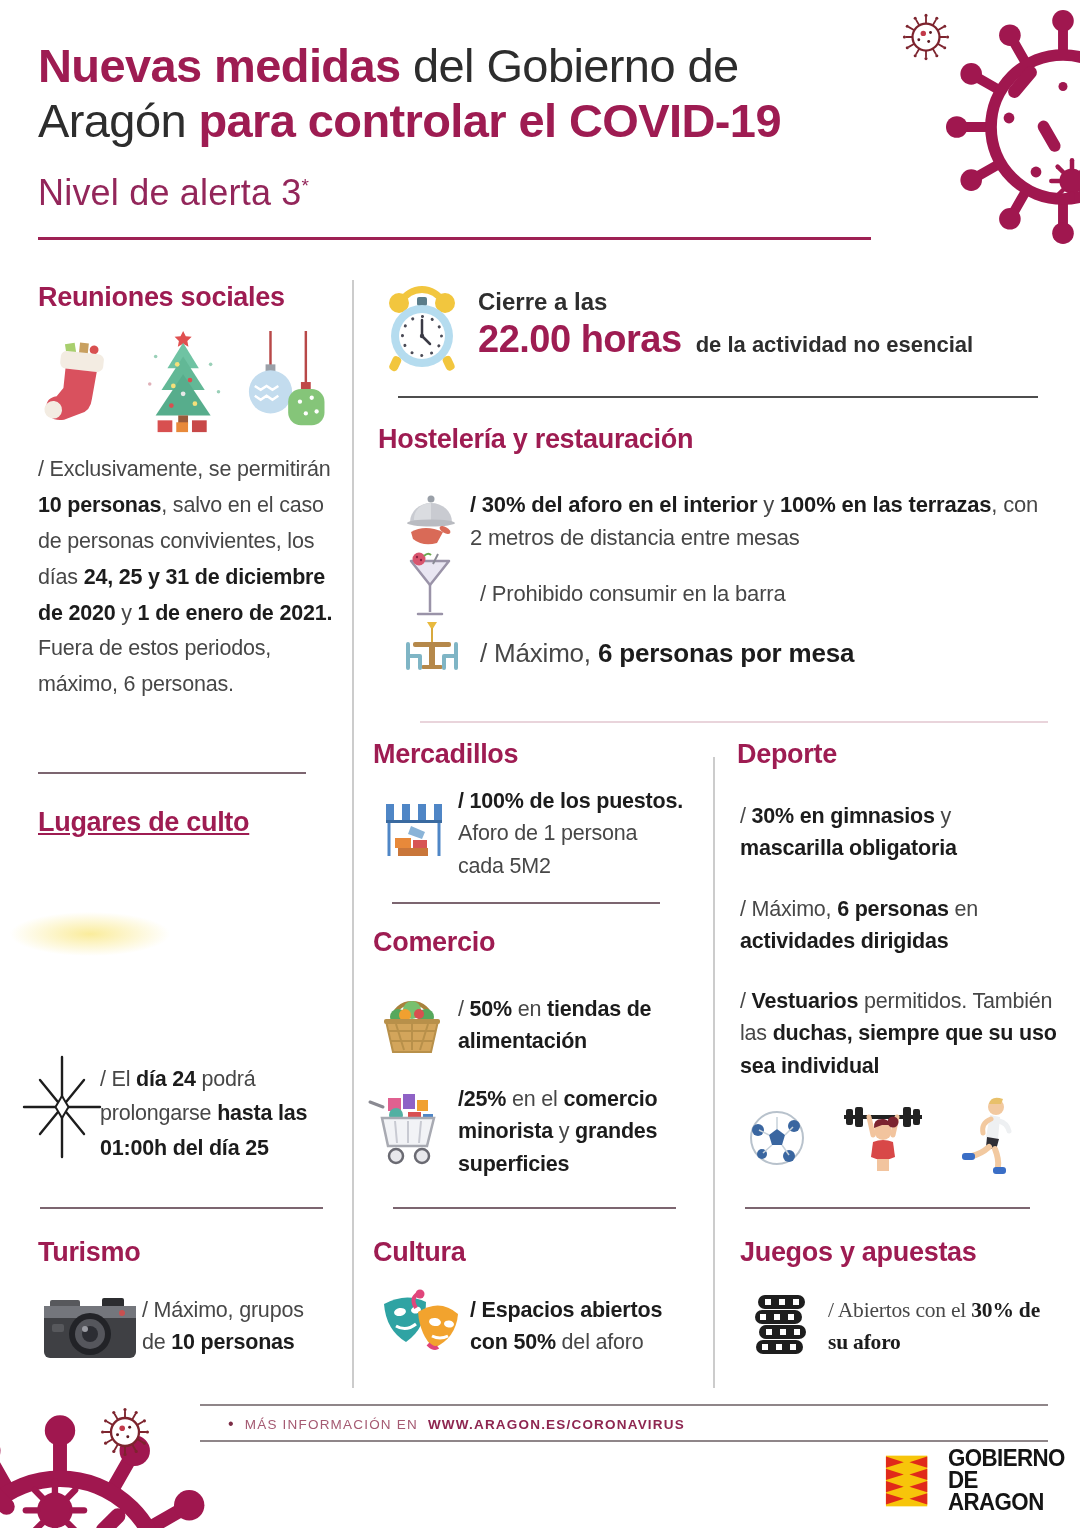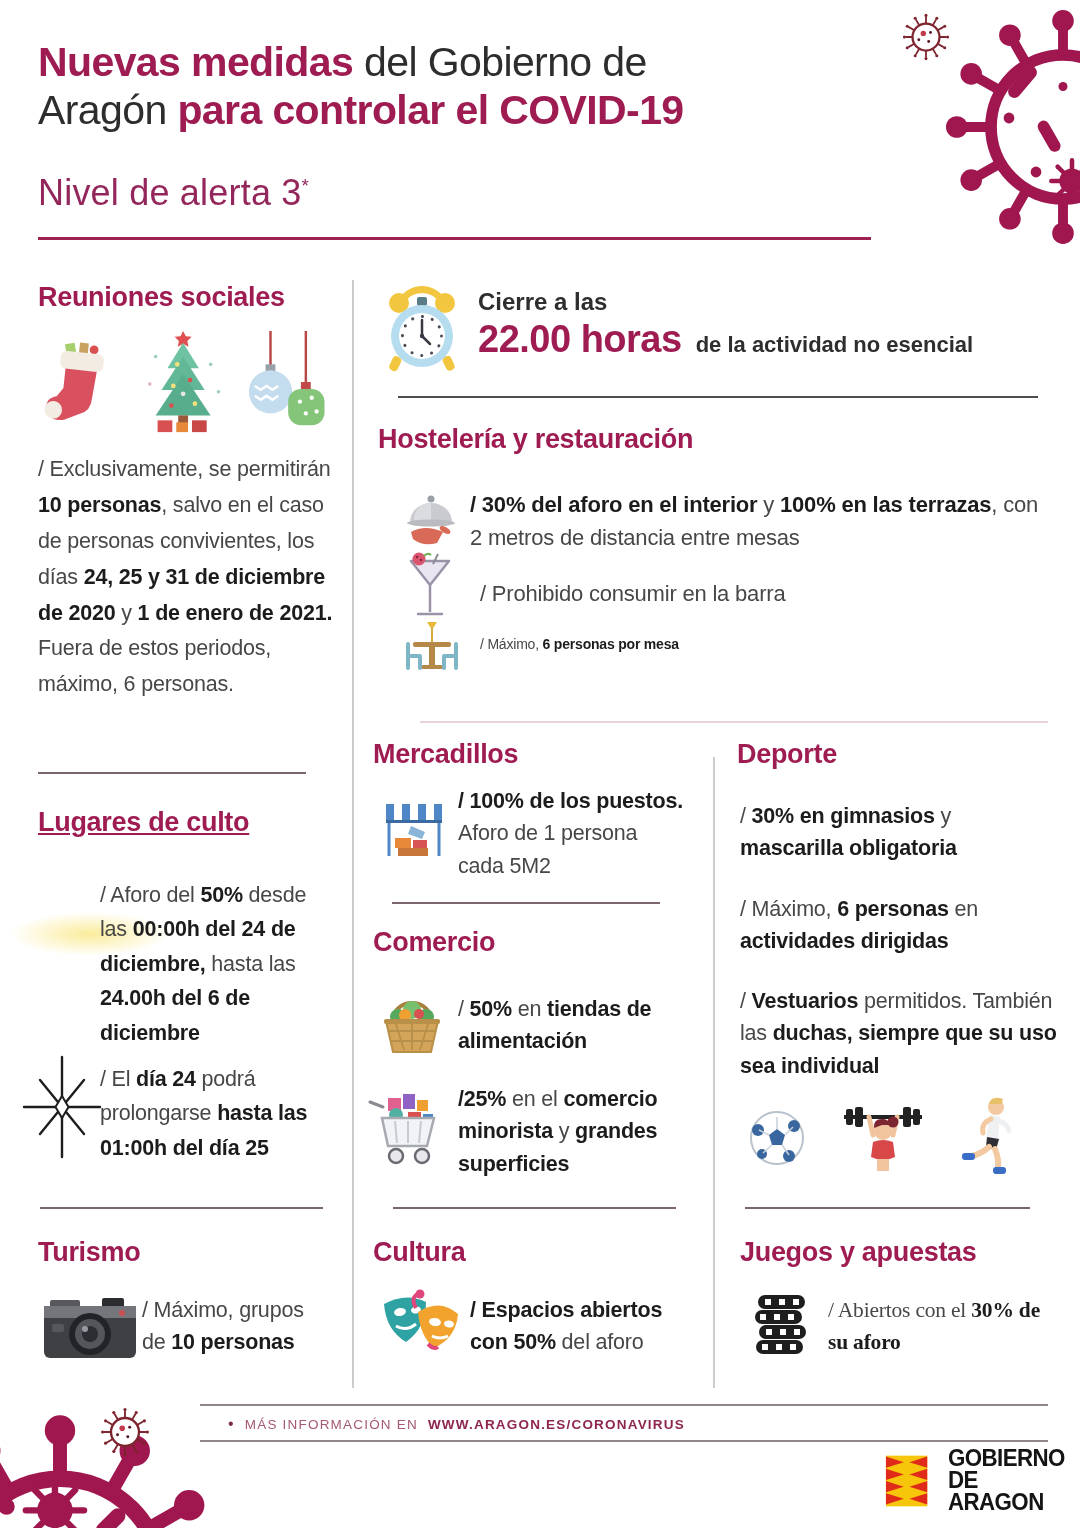--- a/index.html
+++ b/index.html
@@ -17,21 +17,21 @@
   }
   .abs{position:absolute;}
   .sec-title{font-size:27px;font-weight:700;color:var(--accent);letter-spacing:-0.3px;line-height:1.1;}
   .body-text{font-size:21.5px;line-height:1.52;color:var(--text);letter-spacing:-0.2px;}
   .body-text .b{font-weight:700;color:#1c1c1c;}
   .rule{background:#7c6570;height:2px;}
   .rule-dark{background:#4d4d4d;}
   .rule-pink{background:#e9d4db;}
   .rule-accent{background:#9e2154;}
   .vline{width:2px;background:#cccccc;}
-  .title-h1{font-size:41px;line-height:1.18;letter-spacing:-0.6px;font-weight:400;color:var(--dark);}
+  .title-h1{font-size:47px;line-height:1.18;letter-spacing:-0.6px;font-weight:400;color:var(--dark);}
   .title-h1 .accent{font-weight:700;color:var(--accent);}
   .alert{font-size:36px;color:#93265a;letter-spacing:0.2px;}
   .alert sup{font-size:19px;}
   .order{font-style:italic;font-size:18px;color:#2e2e2e;letter-spacing:0.2px;}
   .closure-intro{font-size:24px;font-weight:700;color:#2e2e2e;}
   .closure-row{display:flex;align-items:baseline;gap:14px;margin-top:2px;}
   .closure-time{font-size:38px;font-weight:700;color:var(--accent);letter-spacing:-0.5px;}
   .closure-detail{font-size:22px;font-weight:700;color:#2e2e2e;}
   .footer-info{display:flex;align-items:center;gap:10px;font-size:13.5px;letter-spacing:1.2px;color:#a55a72;}
   .footer-info .url{font-weight:700;color:#8e2650;}
@@ -194,21 +194,20 @@
   </div>
 
   <div class="abs body-text" style="left:38px;top:452px;width:304px;line-height:1.67;"><span>/ Exclusivamente, se permitirán </span><span class="b">10 personas</span><span>, salvo en el caso de personas convivientes, los días </span><span class="b">24, 25 y 31 de diciembre de 2020</span><span> y </span><span class="b">1 de enero de 2021.</span><span> Fuera de estos periodos, máximo, 6 personas.</span></div>
 
   <div class="abs rule" style="left:38px;top:772px;width:268px;"></div>
 
   <div class="abs sec-title" style="left:38px;top:808px;text-decoration:underline;">Lugares de culto</div>
 
   <div class="abs glow" style="left:10px;top:912px;width:160px;height:44px;"></div>
 
-  <div class="abs body-text" style="left:100px;top:878px;width:238px;line-height:1.6;"><span>/ Aforo del </span><span class="b">50%</span><span> desde las </span><span class="b">00:00h del 24 de diciembre,</span><span> hasta las </span><span class="b">24.00h del 6 de diciembre</span></div>
 
   <svg class="abs" style="left:16px;top:1055px;width:92px;height:104px;" viewBox="0 0 92 104">
     <g stroke="#1d1d1d" stroke-width="2.4" stroke-linecap="round">
       <line x1="46" y1="2" x2="46" y2="102"></line>
       <line x1="8" y1="52" x2="84" y2="52"></line>
       <line x1="24" y1="25" x2="68" y2="79"></line>
       <line x1="68" y1="25" x2="24" y2="79"></line>
     </g>
     <path d="M46 41 L52.5 52 L46 63 L39.5 52 Z" fill="#ffffff" stroke="#1d1d1d" stroke-width="2"></path>
   </svg>
@@ -284,21 +283,21 @@
 
   <svg class="abs" style="left:400px;top:618px;width:64px;height:58px;" viewBox="0 0 64 58">
     <path d="M27 4 L37 4 L32 12 Z" fill="#e8b93e"></path>
     <line x1="32" y1="10" x2="32" y2="24" stroke="#d8a93e" stroke-width="2"></line>
     <rect x="13" y="24" width="38" height="5" rx="2" fill="#b5884a"></rect>
     <rect x="29" y="29" width="6" height="18" fill="#b5884a"></rect>
     <rect x="21" y="47" width="22" height="4" rx="2" fill="#b5884a"></rect>
     <path d="M8 26 L8 50 M8 38 L20 38 L20 50" stroke="#7fb5c5" stroke-width="4" fill="none" stroke-linecap="round" stroke-linejoin="round"></path>
     <path d="M56 26 L56 50 M56 38 L44 38 L44 50" stroke="#7fb5c5" stroke-width="4" fill="none" stroke-linecap="round" stroke-linejoin="round"></path>
   </svg>
-  <div class="abs body-text" style="left:480px;top:634px;width:560px;font-size:14px;"><span>/  Máximo, </span><span class="b">6 personas por mesa</span></div>
+  <div class="abs body-text" style="left:480px;top:634px;width:560px;font-size:26px;"><span>/  Máximo, </span><span class="b">6 personas por mesa</span></div>
 
   <div class="abs rule-pink" style="left:420px;top:721px;width:628px;height:2px;"></div>
 
   <div class="abs sec-title" style="left:373px;top:740px;">Mercadillos</div>
 
   <svg class="abs" style="left:383px;top:798px;width:62px;height:62px;" viewBox="0 0 62 62">
     <rect x="3" y="6" width="56" height="16" fill="#4f86c6"></rect>
     <rect x="11" y="6" width="8" height="16" fill="#ffffff"></rect>
     <rect x="27" y="6" width="8" height="16" fill="#ffffff"></rect>
     <rect x="43" y="6" width="8" height="16" fill="#ffffff"></rect>

